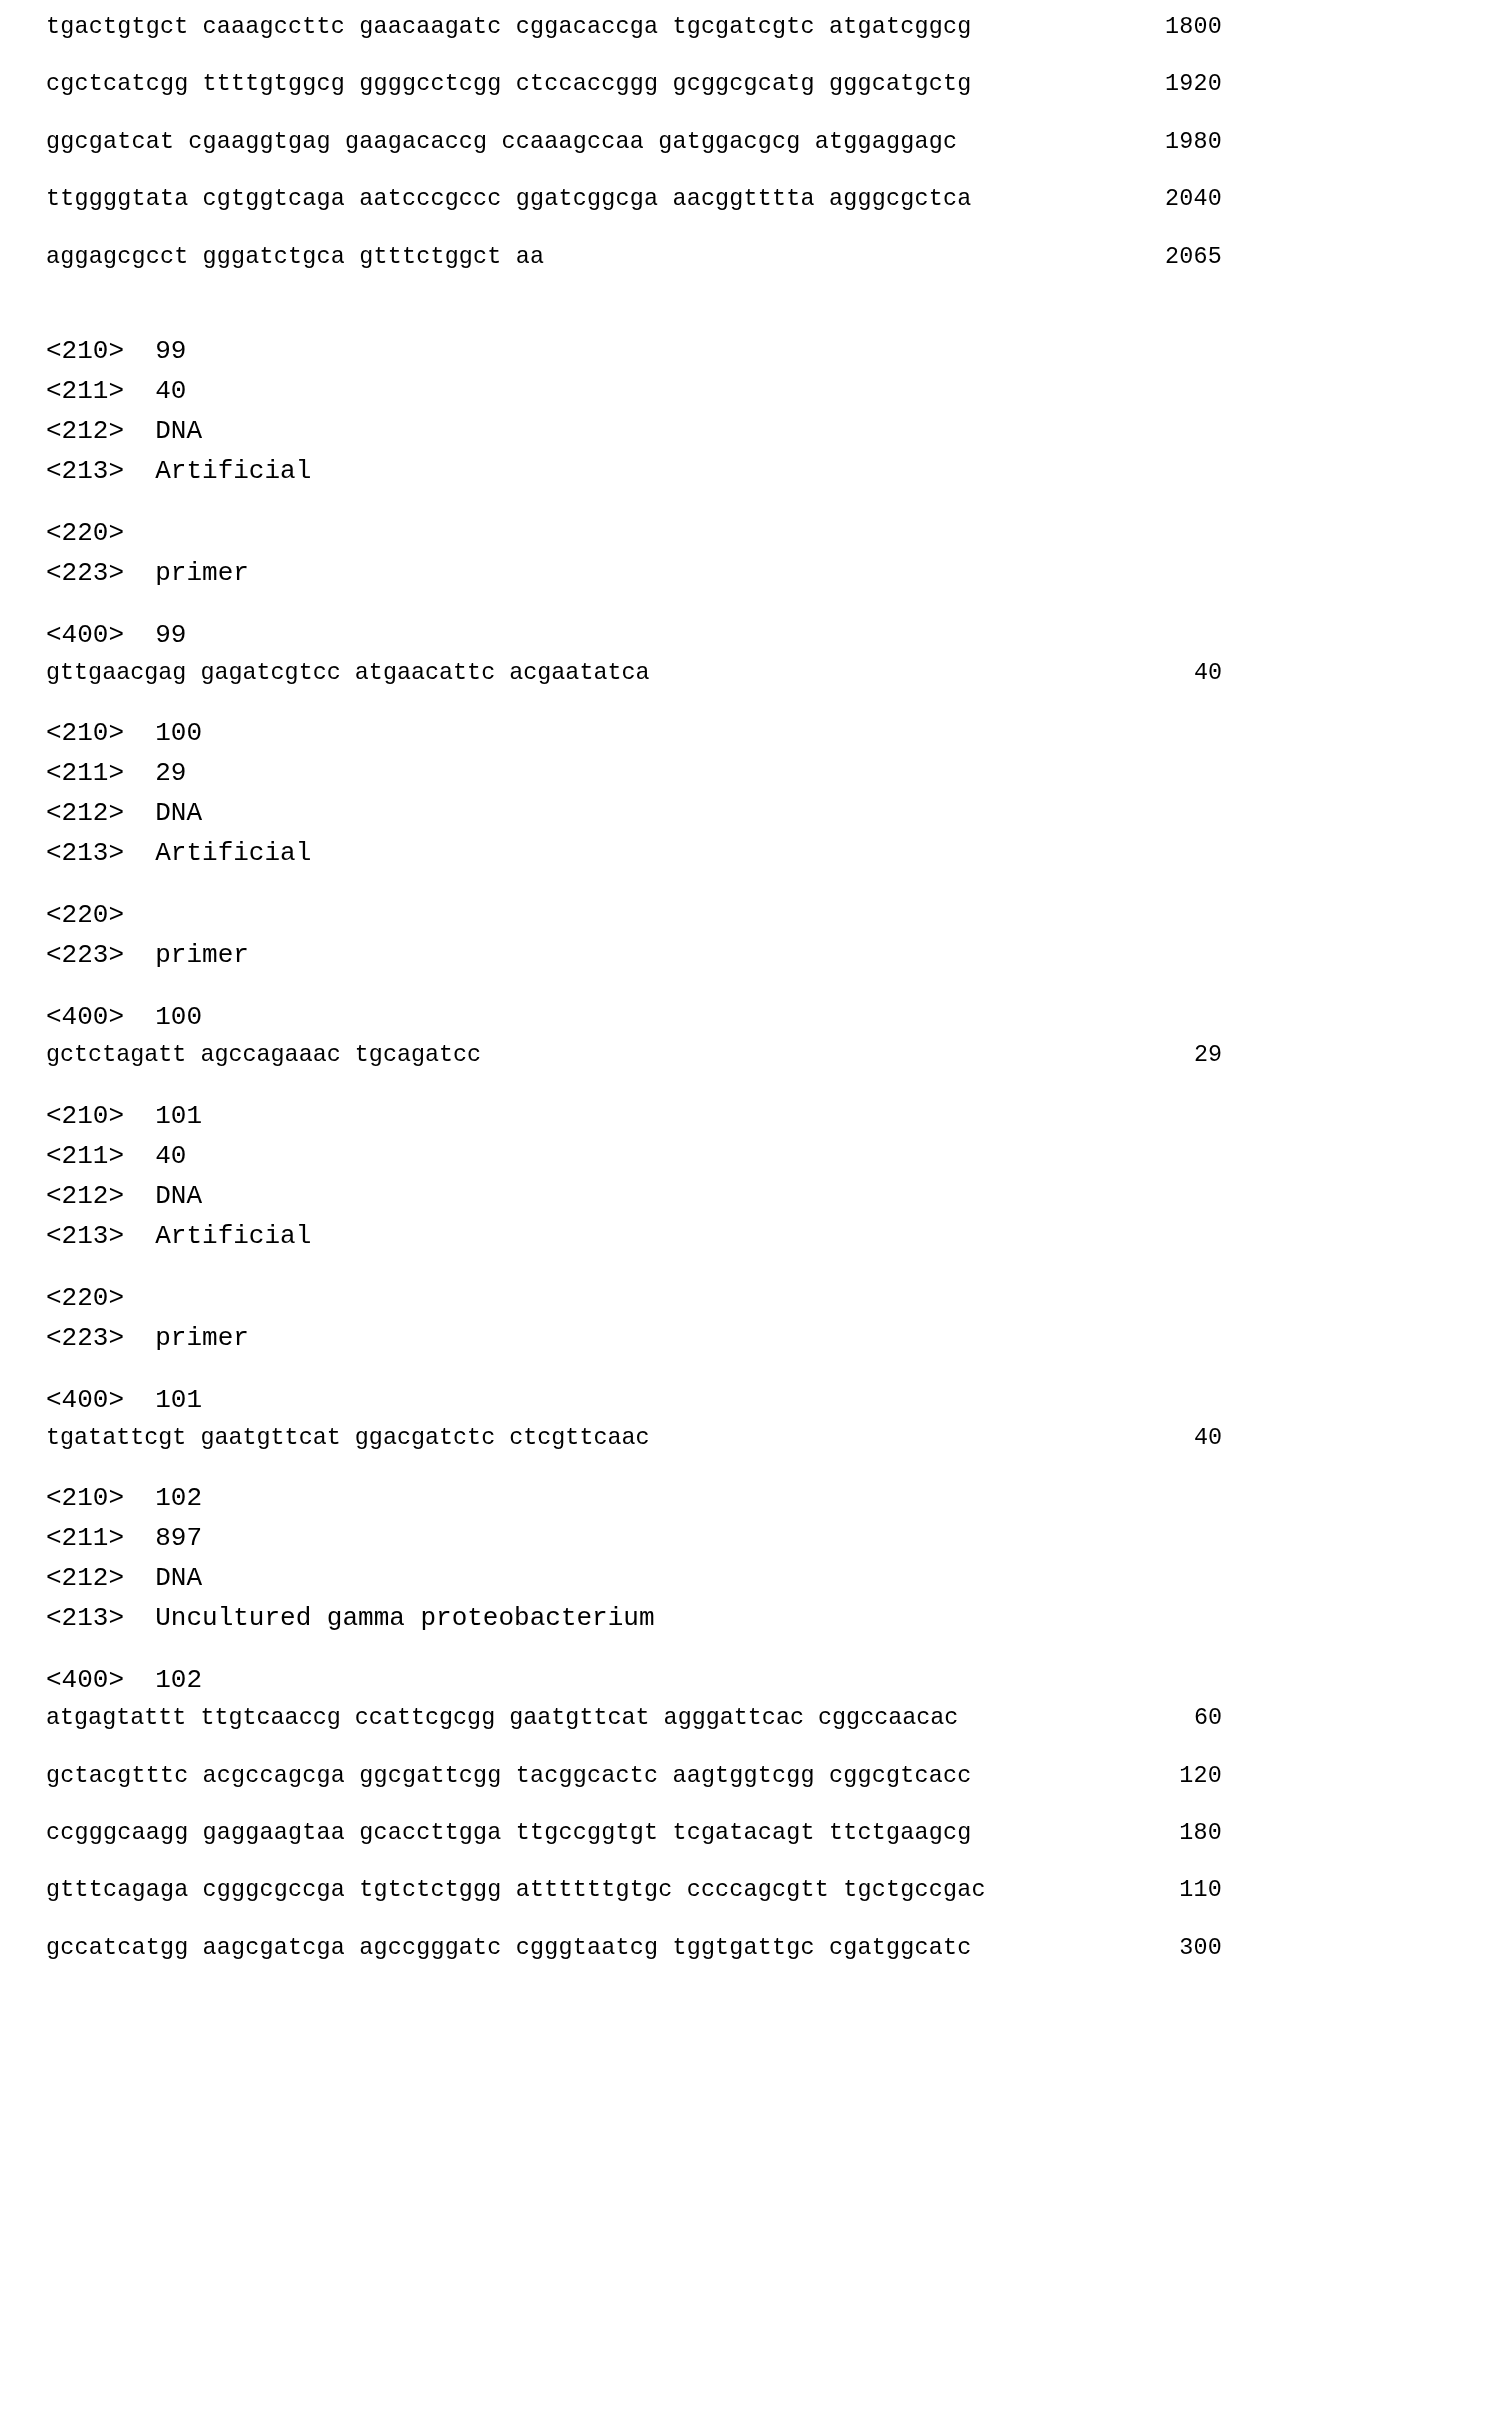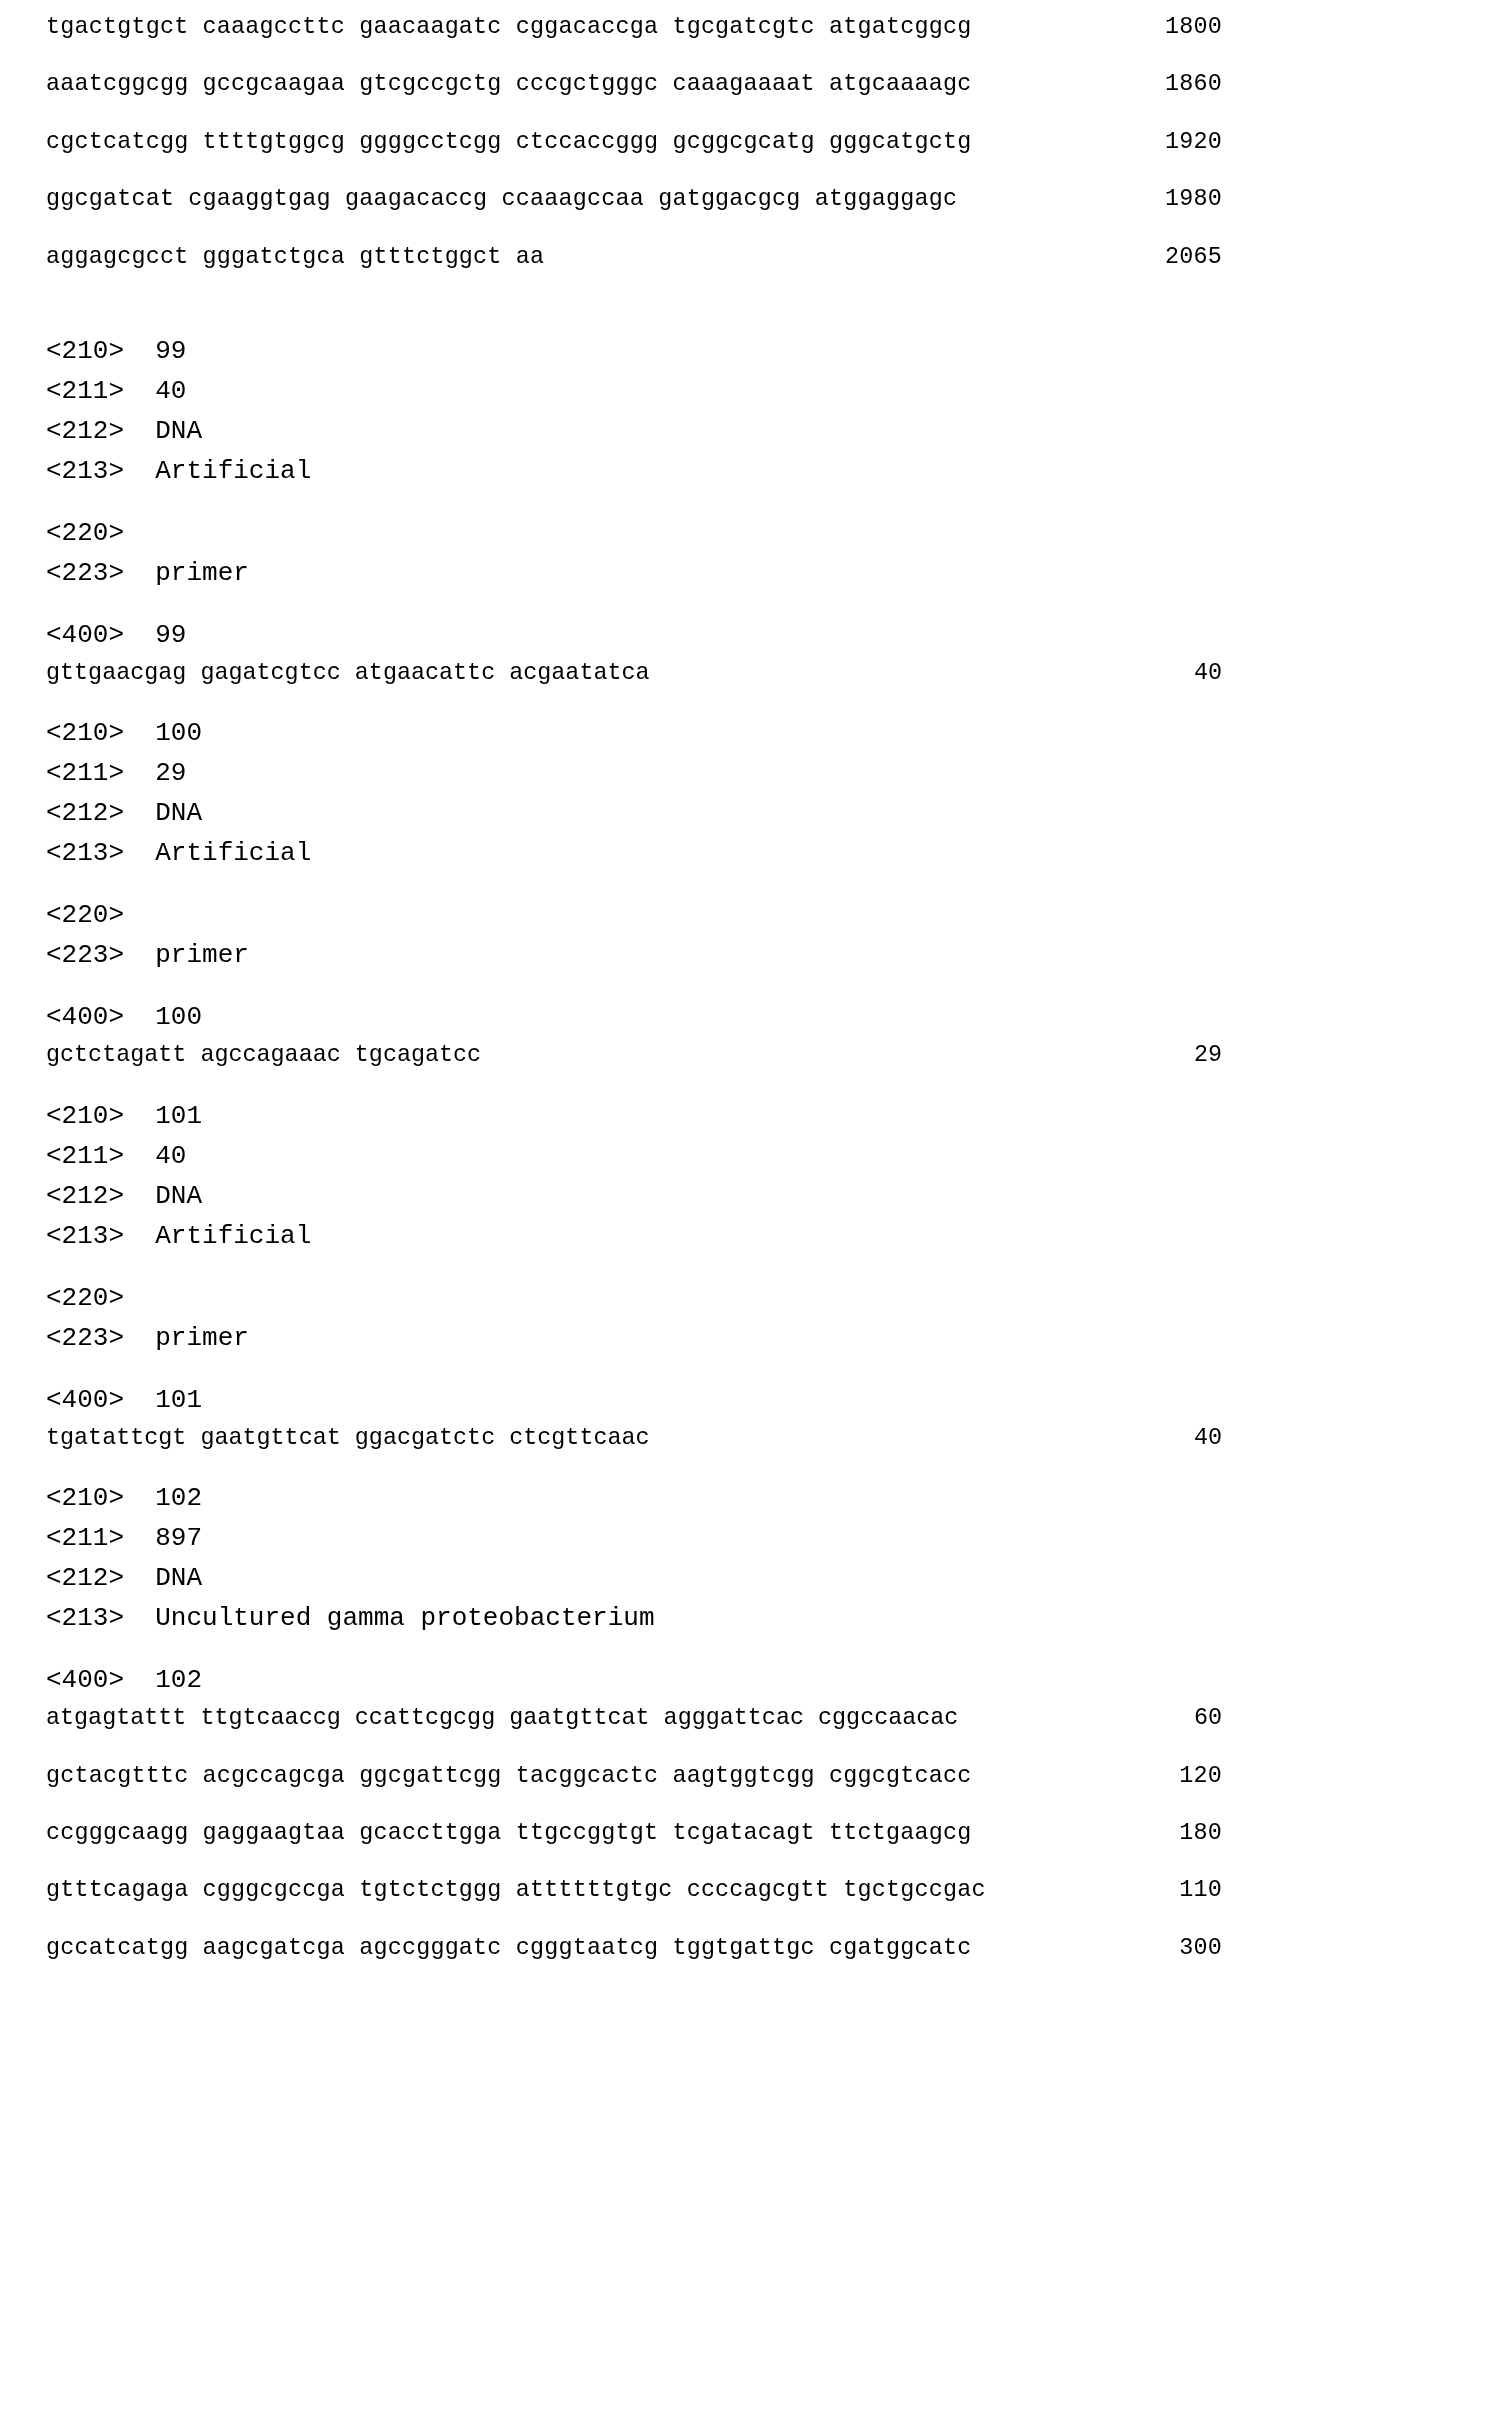--- a/index.html
+++ b/index.html
@@ -58,30 +58,30 @@
 <body>
 
 <div class="page">
 
   <div>
     <div class="seq-line">
       <span class="seq-text">tgactgtgct caaagccttc gaacaagatc cggacaccga tgcgatcgtc atgatcggcg</span>
       <span class="seq-num">1800</span>
     </div>
     <div class="seq-line">
-      <span class="seq-text">aaatcggcgg gccgcaagaa gtcgccgctg cccgctgggc caaagaaaat atgcaaaagc</span>
-      <span class="seq-num">1860</span>
-    </div>
-    <div class="seq-line">
       <span class="seq-text">cgctcatcgg ttttgtggcg ggggcctcgg ctccaccggg gcggcgcatg gggcatgctg</span>
       <span class="seq-num">1920</span>
     </div>
     <div class="seq-line">
       <span class="seq-text">ggcgatcat cgaaggtgag gaagacaccg ccaaagccaa gatggacgcg atggaggagc</span>
       <span class="seq-num">1980</span>
+    </div>
+    <div class="seq-line">
+      <span class="seq-text">ttggggtata cgtggtcaga aatcccgccc ggatcggcga aacggtttta agggcgctca</span>
+      <span class="seq-num">2040</span>
     </div>
     <div class="seq-line">
       <span class="seq-text">aggagcgcct gggatctgca gtttctggct aa</span>
       <span class="seq-num">2065</span>
     </div>
   </div>
 
   <div class="spacer-md"></div>
 
   <div>

